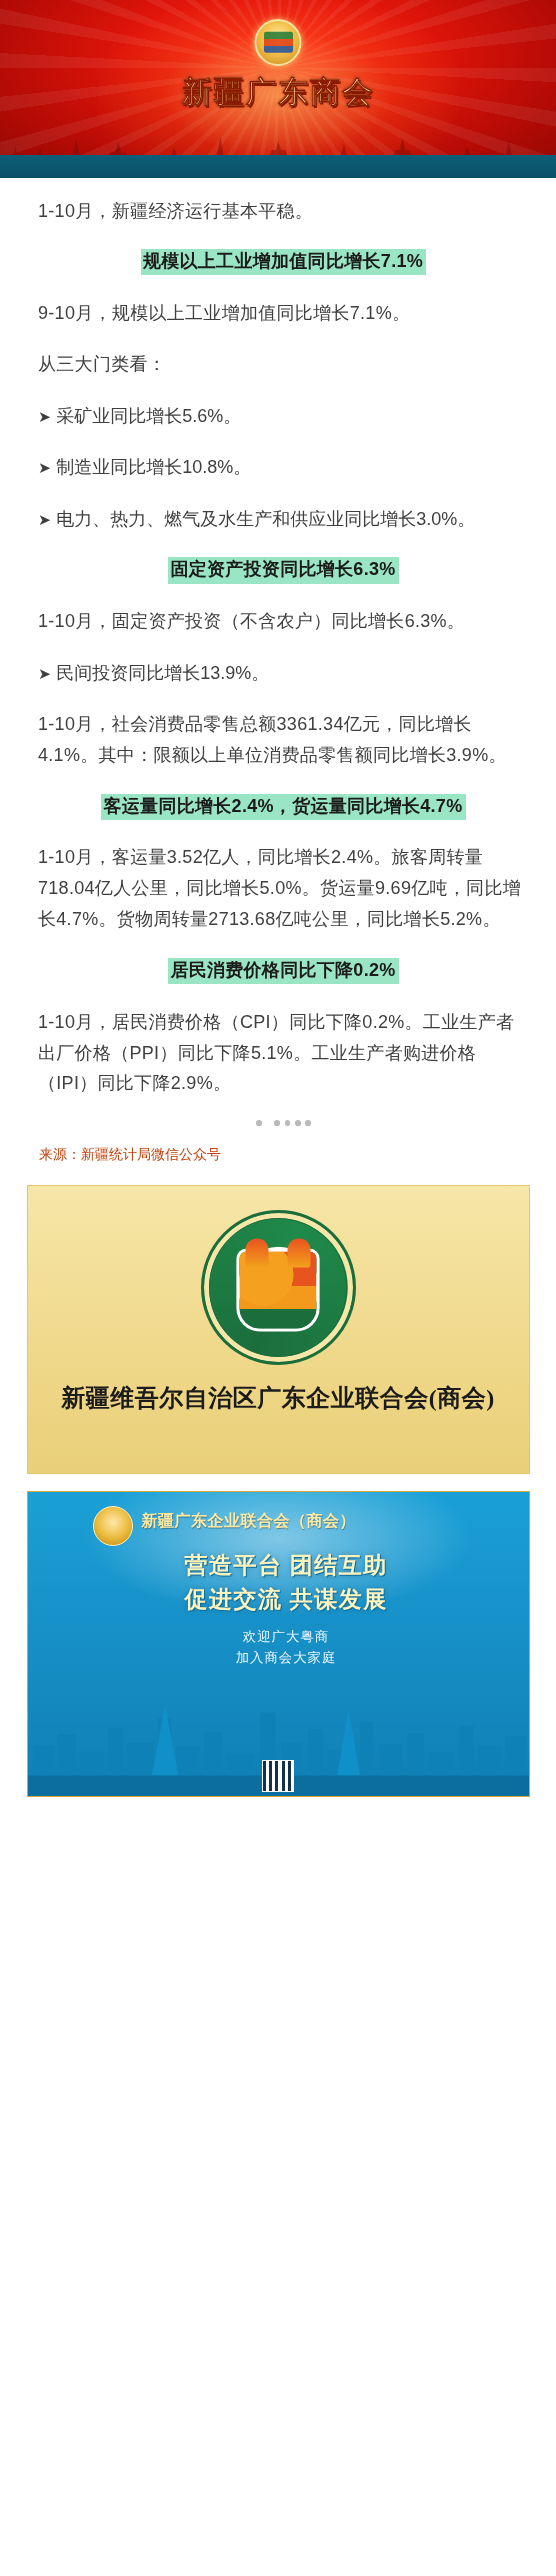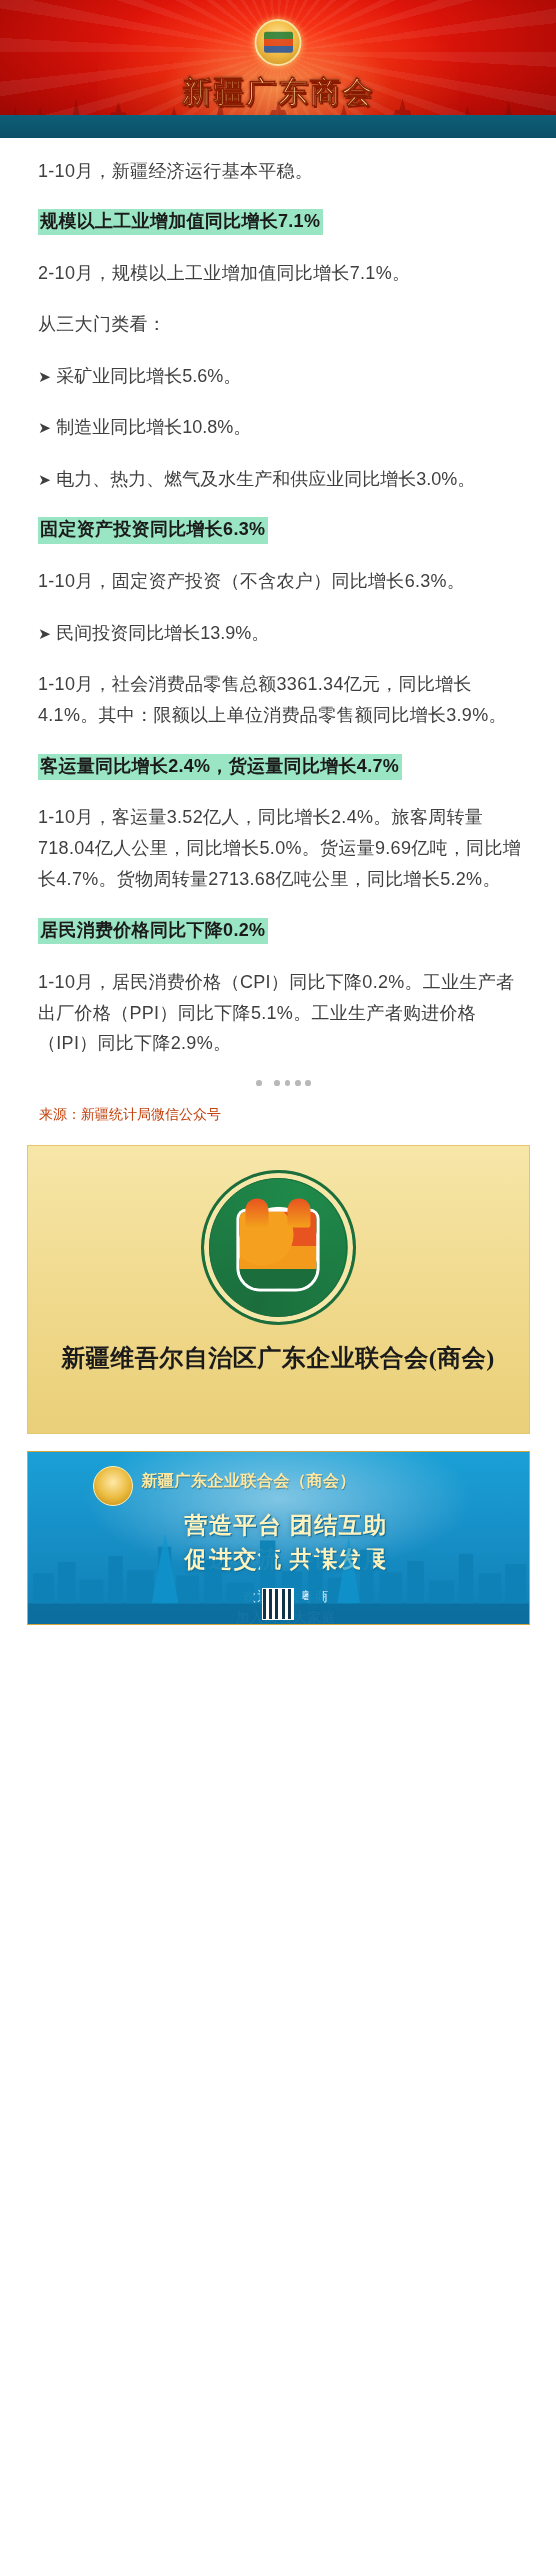--- a/index.html
+++ b/index.html
@@ -15,21 +15,21 @@
     min-height: 3119px;
     position: relative;
     background: #ffffff;
     overflow: hidden;
   }
 
   
   .top-banner {
     position: relative;
     width: 556px;
-    height: 138px;
+    height: 178px;
     background:
       radial-gradient(ellipse at 50% 30%, #ff2b1a 0%, #e0150a 38%, #b50b05 72%, #8e0703 100%);
     overflow: hidden;
   }
   .banner-rays {
     position: absolute;
     inset: 0;
     background:
       repeating-conic-gradient(from 0deg at 50% 38%,
         rgba(255,255,255,0.09) 0deg 3deg,
@@ -106,21 +106,21 @@
     display: inline-block;
     font-size: 18px;
     font-weight: bold;
     color: #1b1b1b;
     background: linear-gradient(transparent 8%, #9ae6c4 8%, #9ae6c4 92%, transparent 92%);
     padding: 1px 3.1px 2.1px 2.1px;
     margin: 0 0 20.6px 0;
     line-height: 1.5;
     letter-spacing: 0.3px;
   }
-  .heading-wrap { margin: 0 0 20.6px 0; }
+  .heading-wrap { margin: 0 0 20.6px 0; text-align: center; }
   .heading-wrap .heading { margin-bottom: 0; }
   .bullet-line {
     font-size: 18px;
     line-height: 1.72;
     margin: 0 0 20.6px 0;
     color: #3f3f3f;
   }
   .bullet-line .arrow {
     color: #3f3f3f;
     margin-right: 5.2px;
@@ -210,21 +210,21 @@
     font-weight: bold;
     color: #1b1b1b;
     letter-spacing: 0.5px;
     font-family: "Liberation Serif", serif;
   }
 
   
   .blue-card {
     position: relative;
     width: 503px;
-    height: 174px;
+    height: 306px;
     margin: 0 auto 20.6px auto;
     background: linear-gradient(#1aa0d6 0%, #1790c8 45%, #0f7fb4 100%);
     border: 1px solid #d5a63a;
     overflow: hidden;
   }
   .blue-card .sky-glow {
     position: absolute;
     left: 50%; top: -31px;
     transform: translateX(-50%);
     width: 392px; height: 155px;
@@ -306,21 +306,21 @@
     <div class="banner-bottom-strip"></div>
   </div>
 
   <div class="article">
 
     <p class="body-text">1-10月，新疆经济运行基本平稳。</p>
 
     <div class="heading-wrap">
       <span class="heading">规模以上工业增加值同比增长7.1%</span>
     </div>
-    <p class="body-text">2-10月，规模以上工业增加值同比增长7.1%。</p>
+    <p class="body-text">9-10月，规模以上工业增加值同比增长7.1%。</p>
     <p class="body-text">从三大门类看：</p>
     <p class="bullet-line"><span class="arrow">➤</span><span>采矿业同比增长5.6%。</span></p>
     <p class="bullet-line"><span class="arrow">➤</span><span>制造业同比增长10.8%。</span></p>
     <p class="bullet-line"><span class="arrow">➤</span><span>电力、热力、燃气及水生产和供应业同比增长3.0%。</span></p>
 
     <div class="heading-wrap">
       <span class="heading">固定资产投资同比增长6.3%</span>
     </div>
     <p class="body-text">1-10月，固定资产投资（不含农户）同比增长6.3%。</p>
     <p class="bullet-line"><span class="arrow">➤</span><span>民间投资同比增长13.9%。</span></p>

